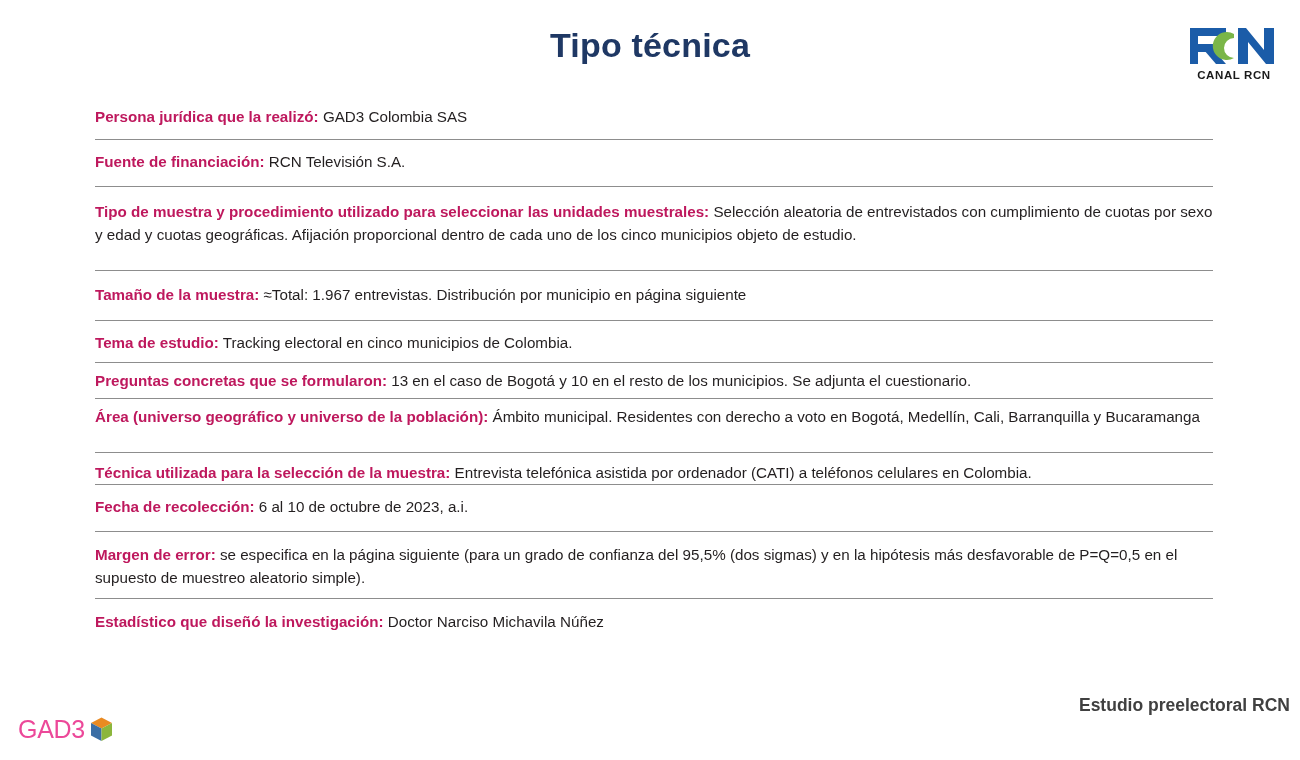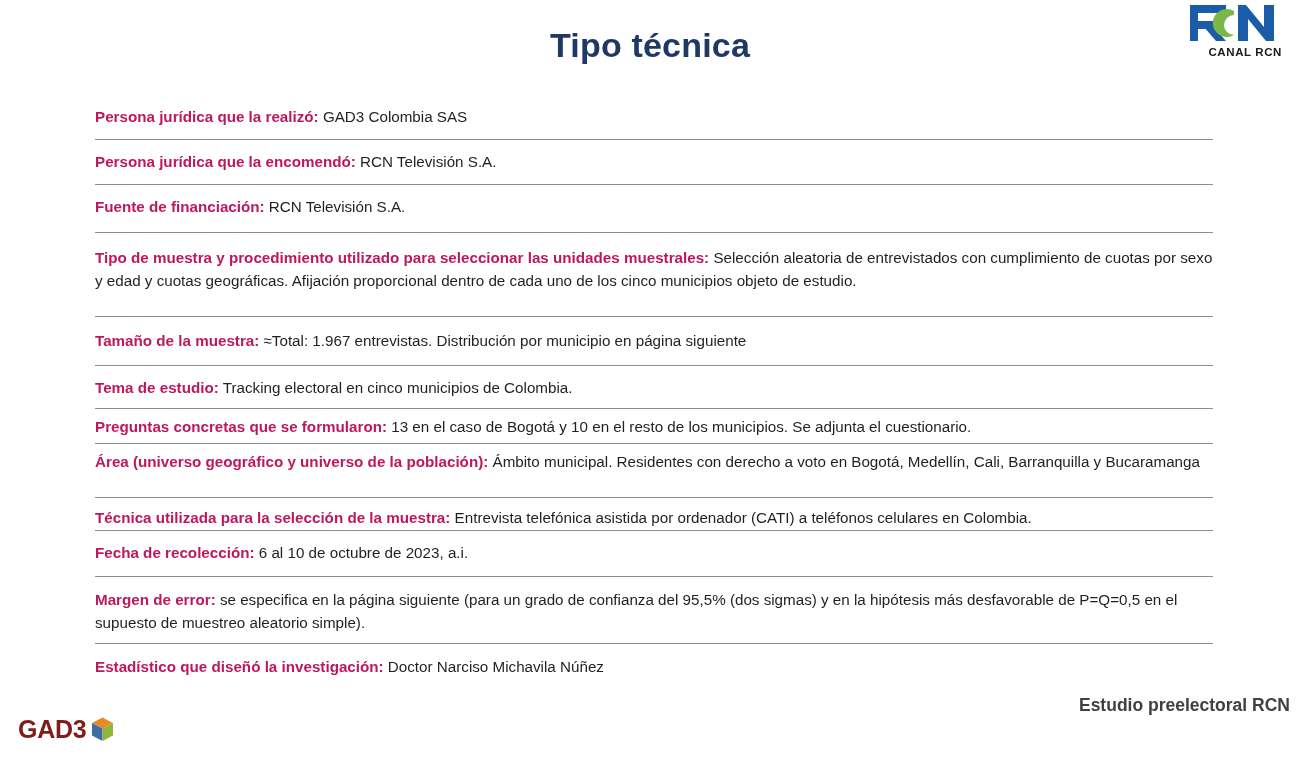--- a/index.html
+++ b/index.html
@@ -31,23 +31,23 @@
     font-size: 34px;
     font-weight: bold;
     color: #1f3864;
     letter-spacing: 0.2px;
   }
 
   
   .rcn-logo {
     position: absolute;
     right: 18px;
-    top: 1px;
+    top: 24px;
     width: 96px;
-    text-align: right;
+    text-align: center;
   }
   .rcn-mark {
     width: 92px;
     height: 44px;
     display: block;
   }
   .rcn-wordmark {
     font-size: 11.5px;
     font-weight: bold;
     color: #1a1a1a;
@@ -111,22 +111,22 @@
   }
   .gad3-logo {
     position: absolute;
     left: 18px;
     bottom: 16px;
     display: flex;
     align-items: center;
   }
   .gad3-word {
     font-size: 25px;
-    font-weight: bold;
-    color: #7f1d1d;
+    font-weight: normal;
+    color: #ec4899;
     letter-spacing: -0.3px;
   }
   .gad3-cube {
     width: 23px;
     height: 25px;
     margin-left: 5px;
     display: block;
   }
   .footer-note {
     position: absolute;
@@ -157,23 +157,20 @@
     <div class="rcn-wordmark">CANAL RCN</div>
   </div>
 </div>
 
 <div class="content">
 
   <div class="row r0">
     <div class="row-text"><span class="label">Persona jurídica que la realizó:</span><span class="value"> GAD3 Colombia SAS</span></div>
   </div>
 
-  <div class="row r1">
-    <div class="row-text"><span class="label">Persona jurídica que la encomendó:</span><span class="value"> RCN Televisión S.A.</span></div>
-  </div>
 
   <div class="row r2">
     <div class="row-text"><span class="label">Fuente de financiación:</span><span class="value"> RCN Televisión S.A.</span></div>
   </div>
 
   <div class="row r3 tall">
     <div class="row-text"><span class="label">Tipo de muestra y procedimiento utilizado para seleccionar las unidades muestrales:</span><span class="value"> Selección aleatoria de entrevistados con cumplimiento de cuotas por sexo y edad y cuotas geográficas. Afijación proporcional dentro de cada uno de los cinco municipios objeto de estudio.</span></div>
   </div>
 
   <div class="row r4">

